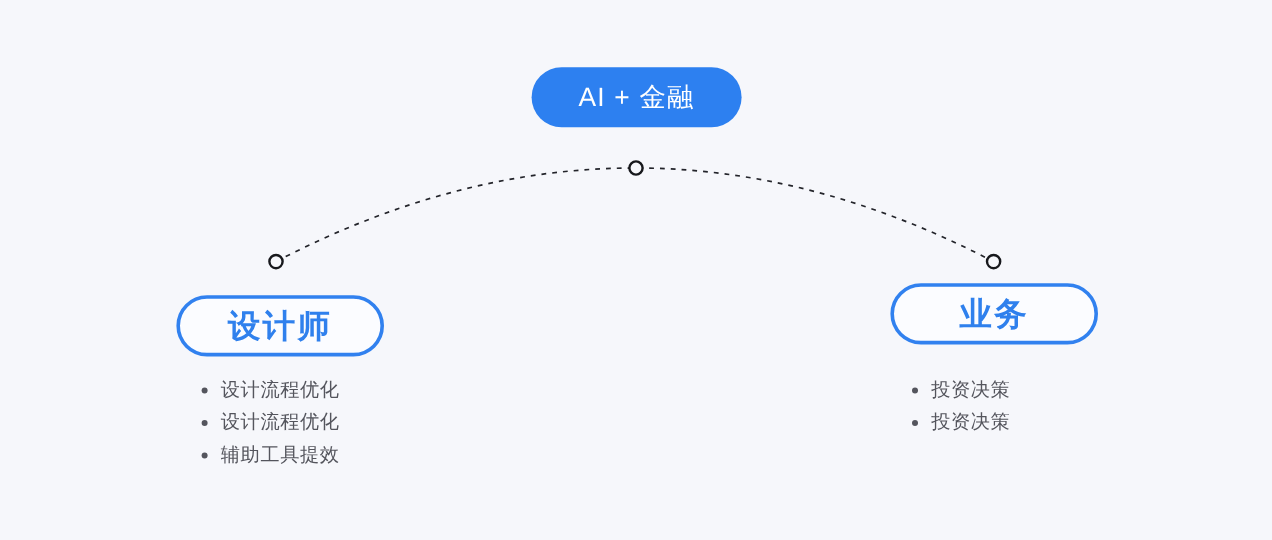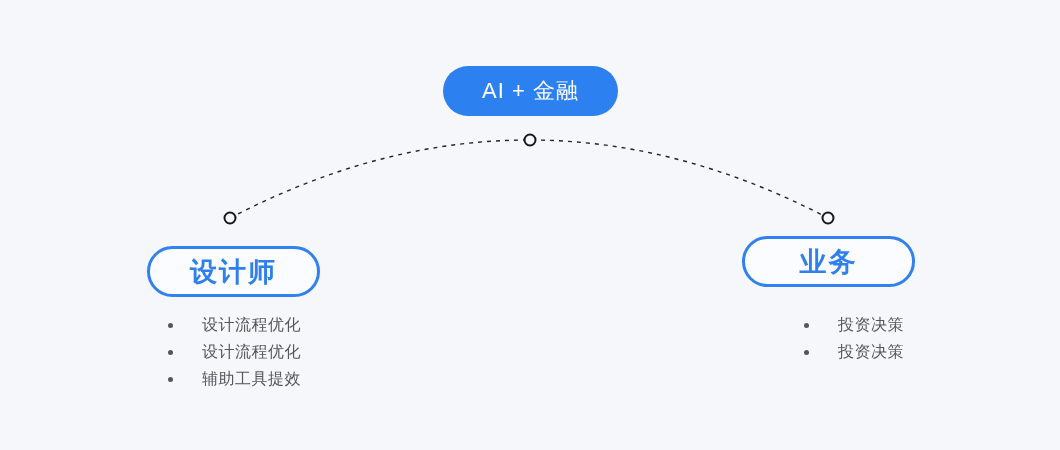--- a/index.html
+++ b/index.html
@@ -19,21 +19,21 @@
   .connector-svg {
     position: absolute;
     left: 0;
     top: 0;
     width: 1060px;
     height: 450px;
   }
   .root-pill {
     position: absolute;
     left: 443px;
-    top: 66px;
+    top: 56px;
     width: 175px;
     height: 50px;
     background: #2d80f0;
     border-radius: 25px;
     display: flex;
     align-items: center;
     justify-content: center;
     color: #ffffff;
     font-size: 22px;
     font-weight: 500;
@@ -57,29 +57,28 @@
     box-sizing: border-box;
   }
   .branch-pill.left  { left: 147px; top: 246px; }
   .branch-pill.right { left: 742px; top: 236px; }
   .bullet-list {
     position: absolute;
     display: flex;
     flex-direction: column;
   }
   .bullet-list.left  { left: 168px; top: 312px; }
-  .bullet-list.right { left: 804px; top: 312px; }
+  .bullet-list.right { left: 760px; top: 312px; }
   .bullet-item {
     display: flex;
     align-items: center;
     height: 27px;
     color: #54555d;
     font-size: 16px;
     letter-spacing: 0.5px;
-    gap: 18px;
   }
   .bullet-dot {
     width: 5px;
     height: 5px;
     border-radius: 50%;
     background: #54555d;
     margin-right: 11px;
     flex: 0 0 auto;
   }
 </style>

